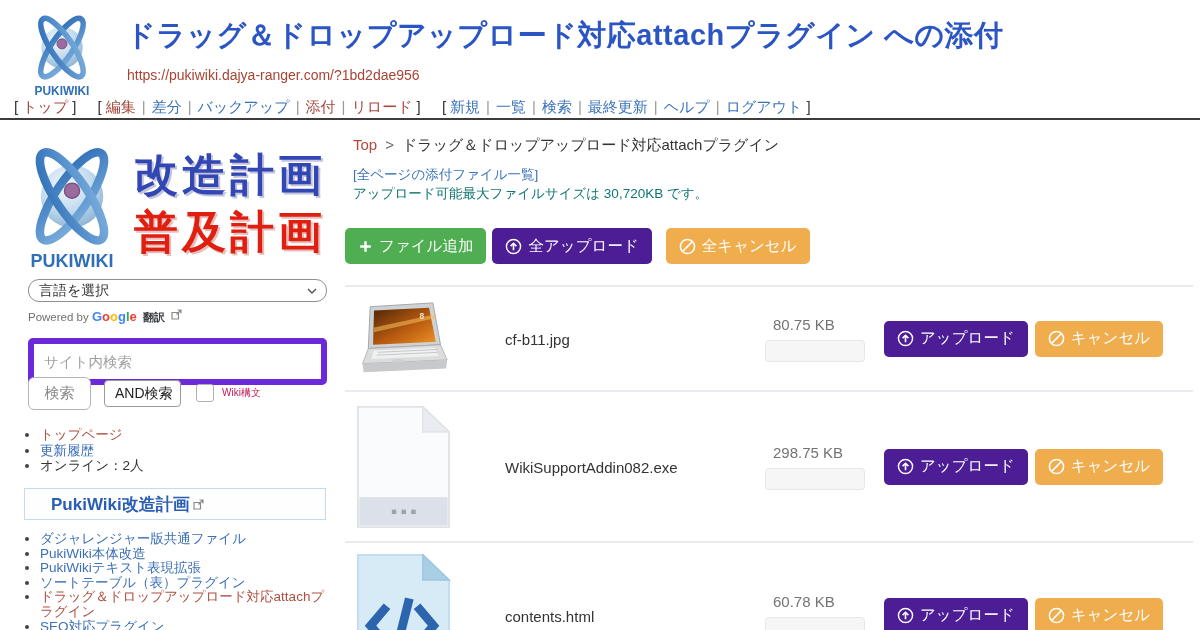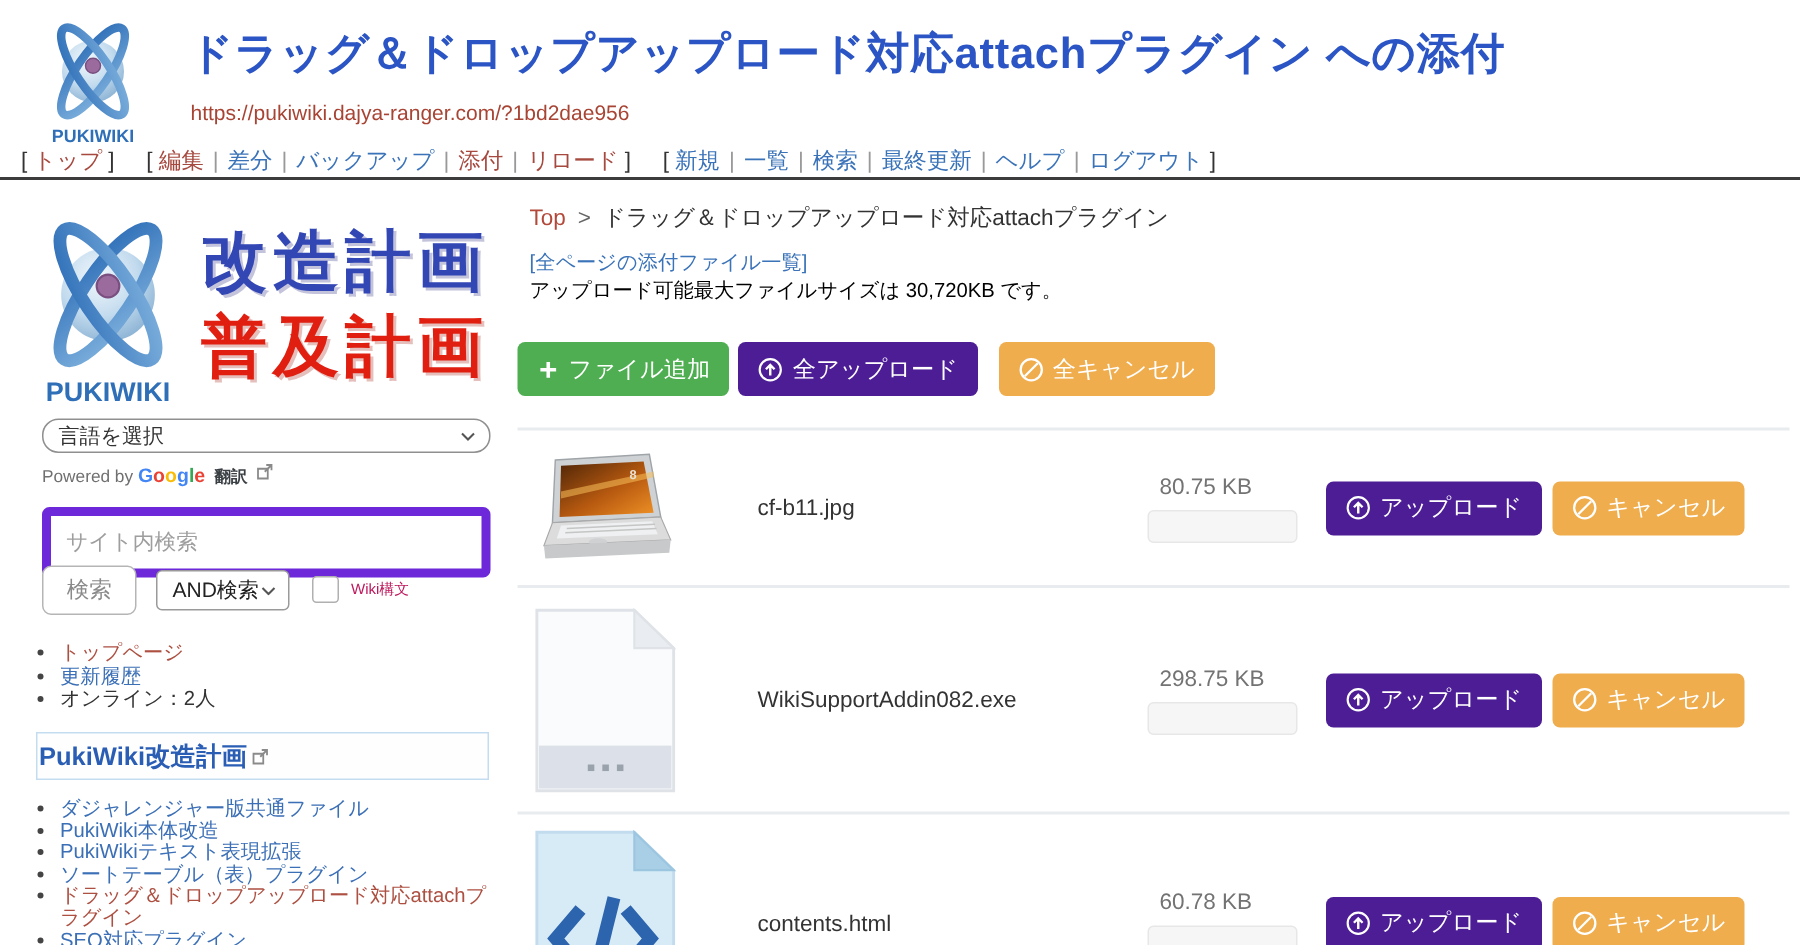--- a/index.html
+++ b/index.html
@@ -37,48 +37,48 @@
   .g1,.g4{color:#4285F4}.g2,.g6{color:#EA4335}.g3{color:#FBBC05}.g5{color:#34A853}
   .trans-label{font-size:11px;font-weight:bold;color:#3a3f44;margin-left:3px;}
 
   .search-input{left:28px;top:210px;width:299px;height:47px;box-sizing:border-box;border:6px solid #6d28d9;
     border-radius:5px;font-size:14.5px;color:#333;padding:0 10px;outline:none;}
   .search-input::placeholder{color:#9e9e9e;}
 
   .search-row{left:28px;top:248px;height:34px;display:flex;align-items:center;}
   .search-btn{width:63px;height:33px;border:1px solid #b5b5b5;border-radius:6px;background:#fff;
     color:#8a8a8a;font-size:15px;font-family:inherit;display:flex;align-items:center;justify-content:center;}
-  .mode-select{margin-left:13px;width:89px;height:27px;box-sizing:border-box;border:1px solid #9a9a9a;border-radius:4px;
+  .mode-select{margin-left:13px;width:77px;height:27px;box-sizing:border-box;border:1px solid #9a9a9a;border-radius:4px;
     background:#fff;font-size:14px;color:#222;line-height:25px;padding-left:10px;position:relative;}
   .mode-select .chev{position:absolute;right:8px;top:10px;}
   .wiki-checkbox{margin-left:15px;width:18px;height:18px;box-sizing:border-box;border:1px solid #b0b0b0;border-radius:3px;background:#fff;}
   .wiki-label{margin-left:8px;font-size:10px;color:#be185d;}
 
   ul.side-list{position:absolute;margin:0;padding-left:40px;list-style:disc;}
   .list-top{left:0;top:299px;font-size:13.5px;line-height:15.6px;}
   .side-list li{color:#444;}
   .side-list a{color:#3b6fb6;}
   .side-list a.visited{color:#ad4f41;}
   .side-list .plain{color:#333;}
 
   .site-box{left:24px;top:360px;width:302px;height:32px;box-sizing:border-box;border:1px solid #c4dcf0;
-    background:#fefeff;display:flex;align-items:center;padding-left:1px;}
+    background:#fefeff;display:flex;align-items:center;padding-left:26px;}
   .site-box a{font-size:17px;font-weight:bold;color:#2a5db4;}
   .extlink{margin-left:3px;vertical-align:1px;}
 
   .list-plugins{left:0;top:404px;font-size:13.5px;line-height:14.6px;width:330px;}
   .list-plugins li{max-width:288px;}
 
   
   .main{left:345px;top:128px;width:855px;height:502px;}
   .breadcrumb{left:8px;top:8px;font-size:15px;color:#333;}
   .breadcrumb .home{color:#b3493a;}
   .breadcrumb .bsep{color:#666;margin:0 8px;}
   .attach-link{left:8px;top:38px;font-size:13.5px;color:#3b73b9;}
-  .maxsize{left:8px;top:57px;font-size:13.5px;color:#000000;}
+  .maxsize{left:8px;top:57px;font-size:13.5px;color:#0f766e;}
 
   .toolbar{left:0;top:100px;display:flex;align-items:center;}
   .btn{display:inline-flex;align-items:center;justify-content:center;gap:6px;height:36px;border:none;
     border-radius:5px;color:#fff;font-size:15.5px;font-family:inherit;padding:0 13px;white-space:nowrap;}
   .btn svg{flex:none;}
   .btn-green{background:#4fae51;}
   .btn-blue{background:#4c1d95;}
   .btn-orange{background:#efad4d;}
   .tb-blue{margin-left:6px;}
   .tb-orange{margin-left:14px;}

